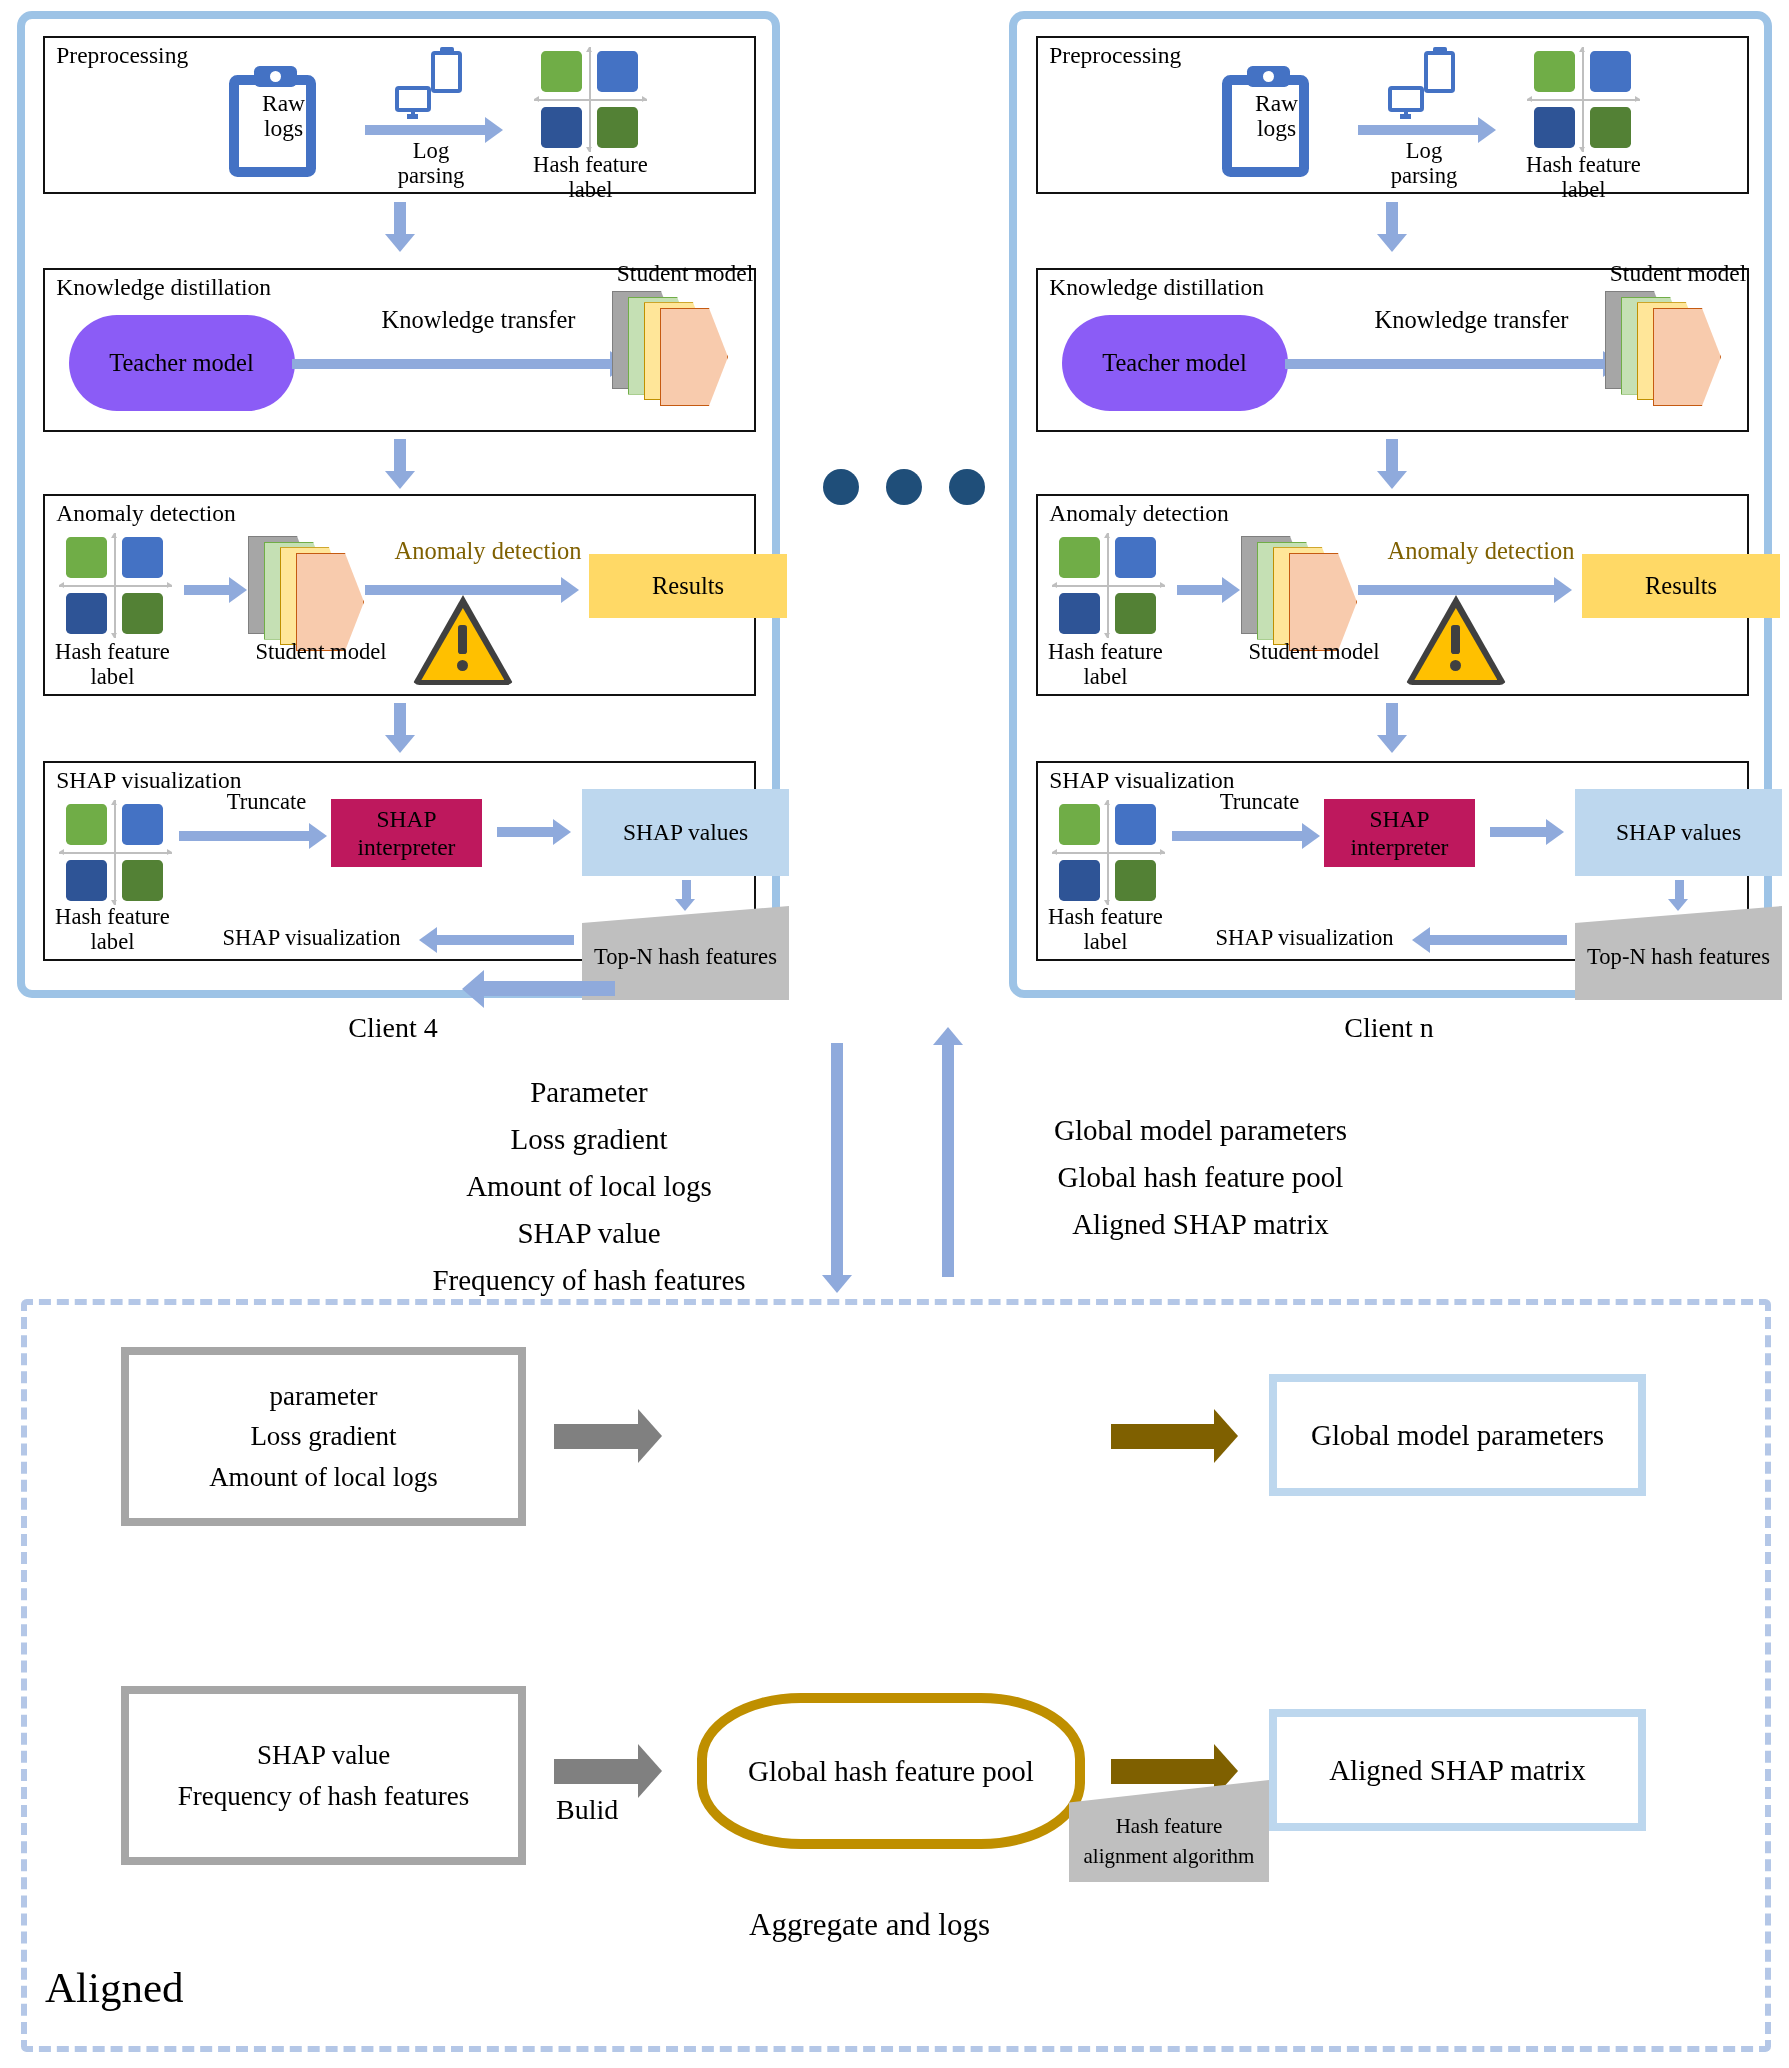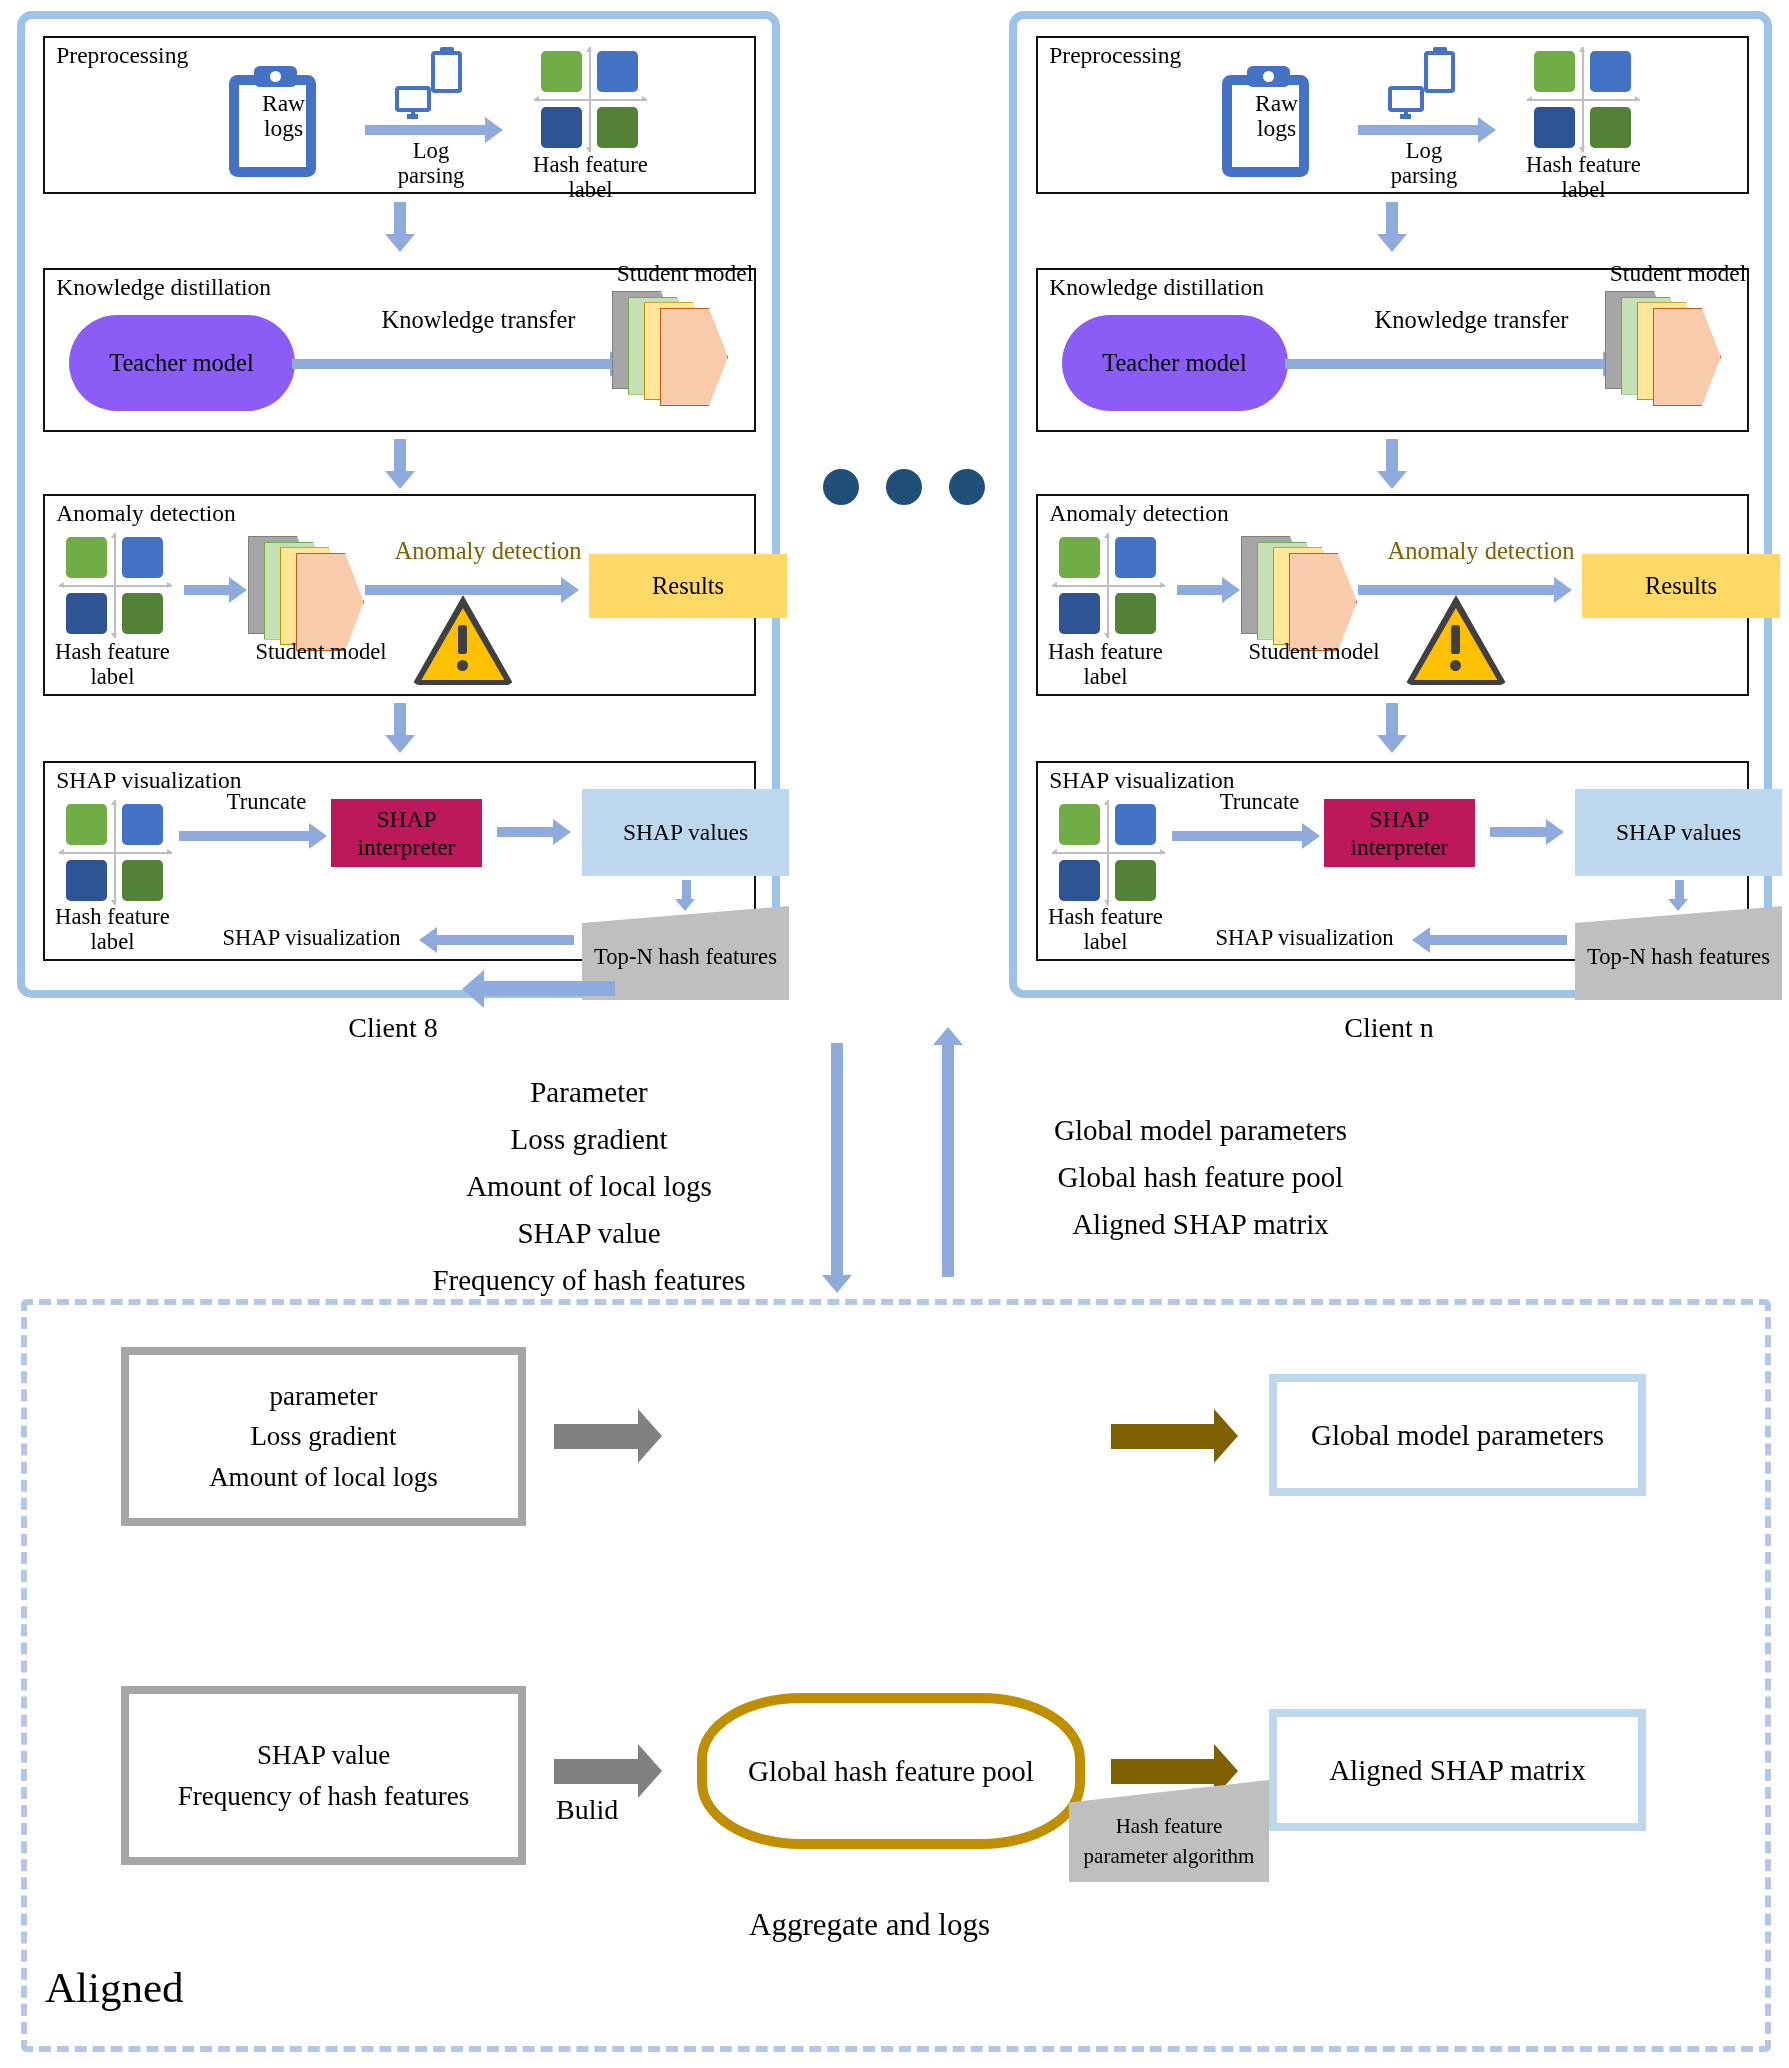--- a/index.html
+++ b/index.html
@@ -304,21 +304,21 @@
     </div>
 
     <div class="arrow-l" style="left:390px;top:172px;width:139px;"></div>
     <div class="cap" style="left:158px;top:162px;width:217px;">
       <span>SHAP visualization</span>
     </div>
   </div>
 
   <div class="ret-arrow" style="left:483px;top:981px;width:132px;"></div>
 
-  <div class="client-cap" style="left:299px;top:1012px;width:188px;">Client 8</div>
+  <div class="client-cap" style="left:299px;top:1012px;width:188px;">Client 4</div>
 
   <div class="dot-big" style="left:823px;top:469px;"></div>
   <div class="dot-big" style="left:886px;top:469px;"></div>
   <div class="dot-big" style="left:949px;top:469px;"></div>
 
   <div class="client-panel" id="clientn-panel"></div>
 
   <div class="stage-box" style="left:1036px;top:36px;width:713px;height:158px;">
     <div class="stage-title">Preprocessing</div>
 
@@ -514,20 +514,20 @@
   <div class="gold-pill" style="left:697px;top:1693px;width:388px;height:156px;">
     <span>Global hash feature pool</span>
   </div>
   <div class="arrow-gold" style="left:1111px;top:1759px;width:104px;"></div>
   <div class="bbox" style="left:1269px;top:1709px;width:377px;height:122px;">
     <span>Aligned SHAP matrix</span>
   </div>
 
   <div class="trap" style="left:1069px;top:1780px;width:200px;height:102px;clip-path:polygon(0 22%,100% 0,100% 100%,0 100%);">
     <span class="lbl" style="top:34px;font-size:21px;">Hash feature</span>
-    <span class="lbl" style="top:64px;font-size:21px;">parameter algorithm</span>
+    <span class="lbl" style="top:64px;font-size:21px;">alignment algorithm</span>
   </div>
 
   <div class="srv-lbl" style="left:749px;top:1907px;font-size:31px;">Aggregate and logs</div>
   <div id="server-title">Aligned</div>
 
 </div>
 
 
 </body></html>

